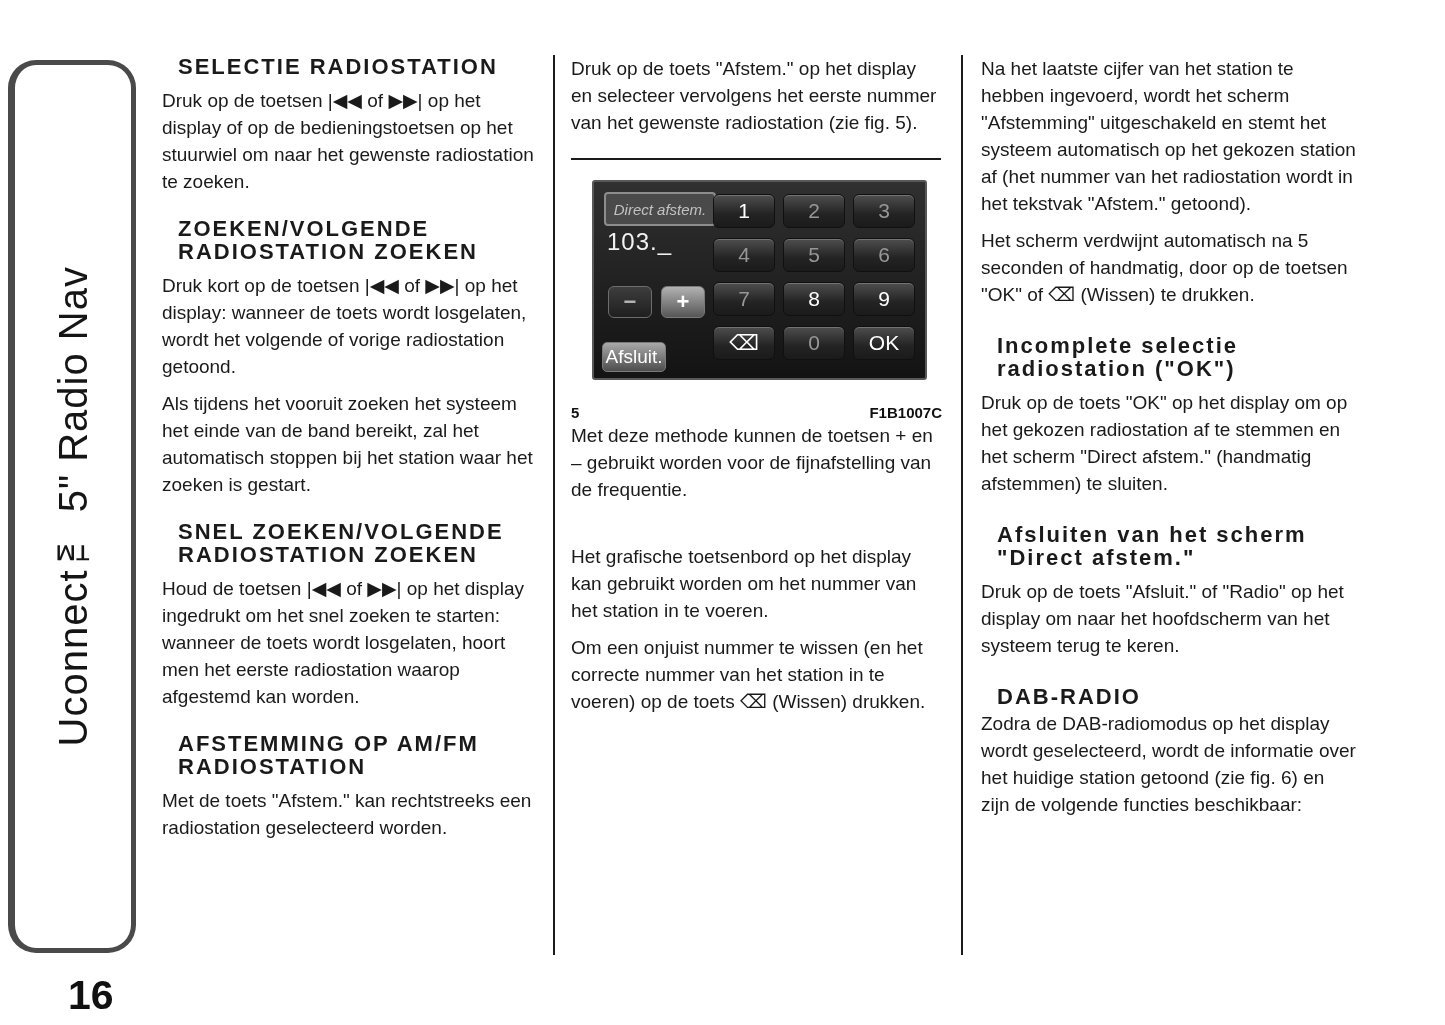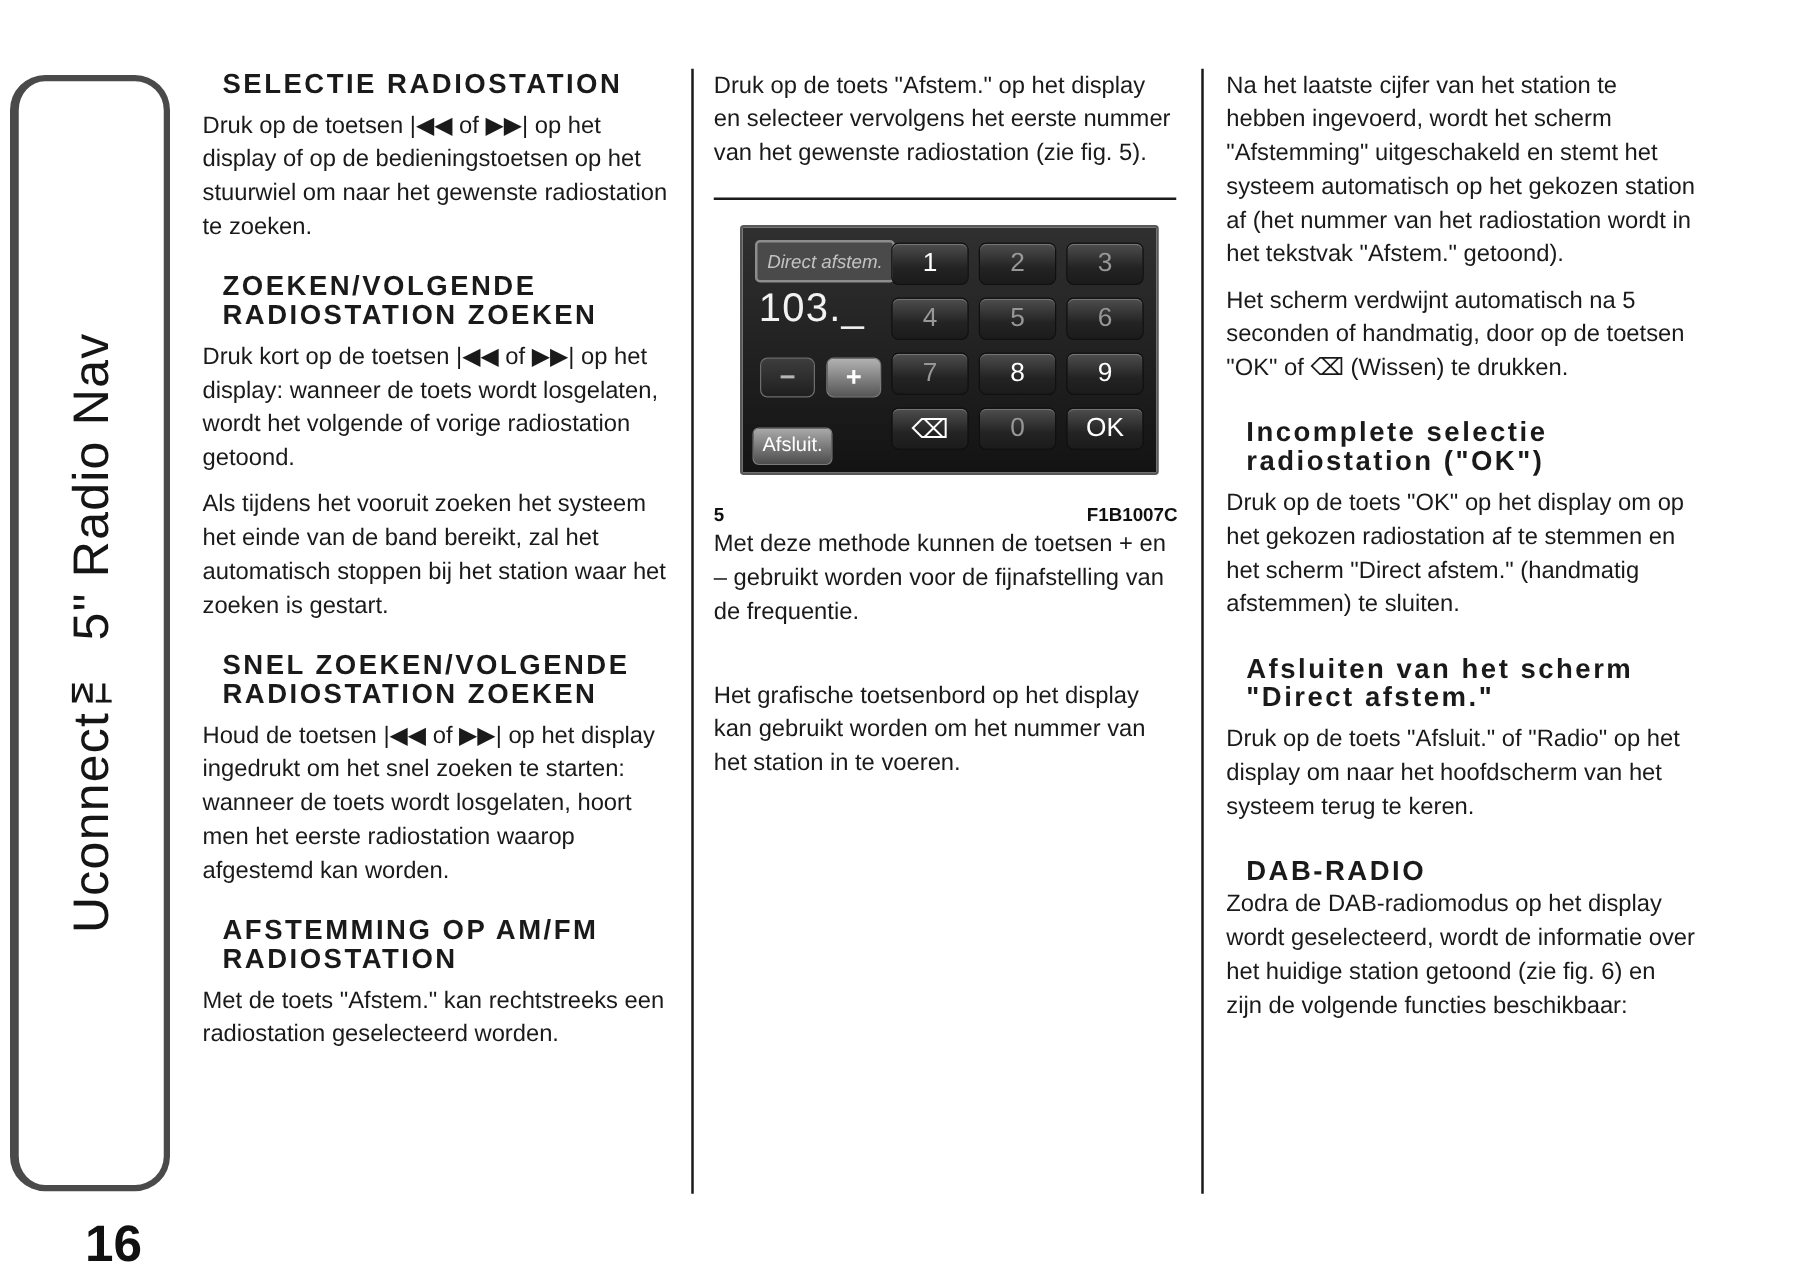--- a/index.html
+++ b/index.html
@@ -54,34 +54,34 @@
     border:2px solid #585858; border-radius:3px;
   }
   .da-box {
     position:absolute; left:10px; top:10px; width:112px; height:34px;
     background:#4a4a4a; border:2px solid #8d8d8d; border-radius:4px;
     color:#c2c2c2; font-size:15px;
     display:flex; align-items:center; justify-content:center;font-style:italic;
   }
   .da-display {
     position:absolute; left:13px; top:46px;
-    color:#f2f2f2; font-size:32px; letter-spacing:1px;
+    color:#f2f2f2; font-size:24px; letter-spacing:1px;
   }
   .mp-row { position:absolute; left:14px; top:104px; display:flex; gap:9px; }
   .fbtn {
     width:44px; height:32px; border-radius:6px;
     display:flex; align-items:center; justify-content:center;
     font-size:22px; font-weight:bold;
   }
   .fbtn.minus { background:linear-gradient(180deg,#3d3d3d,#1f1f1f); border:1px solid #6d6d6d; color:#b5b5b5; }
   .fbtn.plus  { background:linear-gradient(180deg,#b2b2b2,#565656); border:1px solid #7a7a7a; color:#ffffff; }
   .fbtn.exit {
     position:absolute; left:8px; top:160px; width:64px; height:30px;
     background:linear-gradient(180deg,#a9a9a9,#4d4d4d); border:1px solid #7a7a7a;
-    color:#fff; font-size:16px; font-weight:normal; border-radius:5px;
+    color:#fff; font-size:19px; font-weight:normal; border-radius:5px;
     display:flex; align-items:center; justify-content:center;
   }
   .keypad {
     position:absolute; right:10px; top:12px;
     display:grid; grid-template-columns:repeat(3,62px); grid-auto-rows:34px;
     gap:10px 8px;
   }
   .key {
     background:linear-gradient(180deg,#4e4e4e,#232323 60%,#1b1b1b);
     border:1px solid #101010; border-radius:6px;
@@ -151,20 +151,21 @@
       </div>
     </div>
 
     <div class="fig-caption">
       <span>5</span>
       <span>F1B1007C</span>
     </div>
 
     <p class="p">Met deze methode kunnen de toetsen + en – gebruikt worden voor de fijnafstelling van de frequentie.</p>
     <p class="p after-fig">Het grafische toetsenbord op het display kan gebruikt worden om het nummer van het station in te voeren.</p>
+    <p class="p">Om een onjuist nummer te wissen (en het correcte nummer van het station in te voeren) op de toets ⌫ (Wissen) drukken.</p>
   </div>
 
   <div class="col col3">
     <p class="p">Na het laatste cijfer van het station te hebben ingevoerd, wordt het scherm "Afstemming" uitgeschakeld en stemt het systeem automatisch op het gekozen station af (het nummer van het radiostation wordt in het tekstvak "Afstem." getoond).</p>
     <p class="p">Het scherm verdwijnt automatisch na 5 seconden of handmatig, door op de toetsen "OK" of ⌫ (Wissen) te drukken.</p>
     <div class="h">Incomplete selectie radiostation ("OK")</div>
     <p class="p">Druk op de toets "OK" op het display om op het gekozen radiostation af te stemmen en het scherm "Direct afstem." (handmatig afstemmen) te sluiten.</p>
     <div class="h">Afsluiten van het scherm "Direct afstem."</div>
     <p class="p">Druk op de toets "Afsluit." of "Radio" op het display om naar het hoofdscherm van het systeem terug te keren.</p>
     <div class="h h-tight">DAB-RADIO</div>

